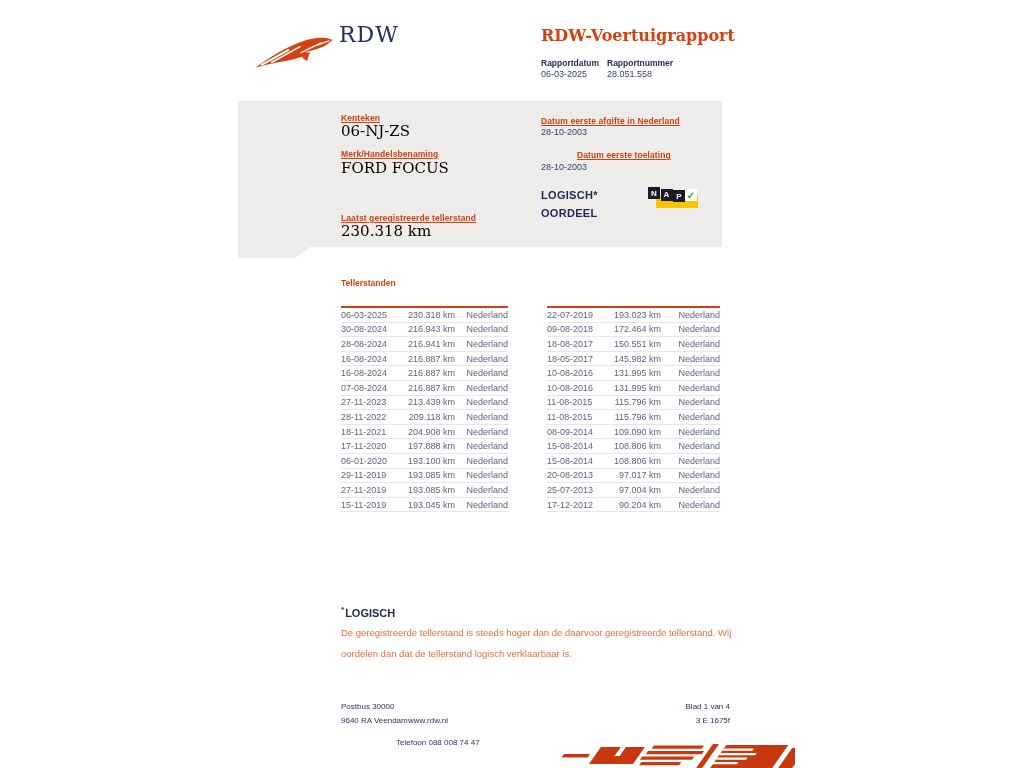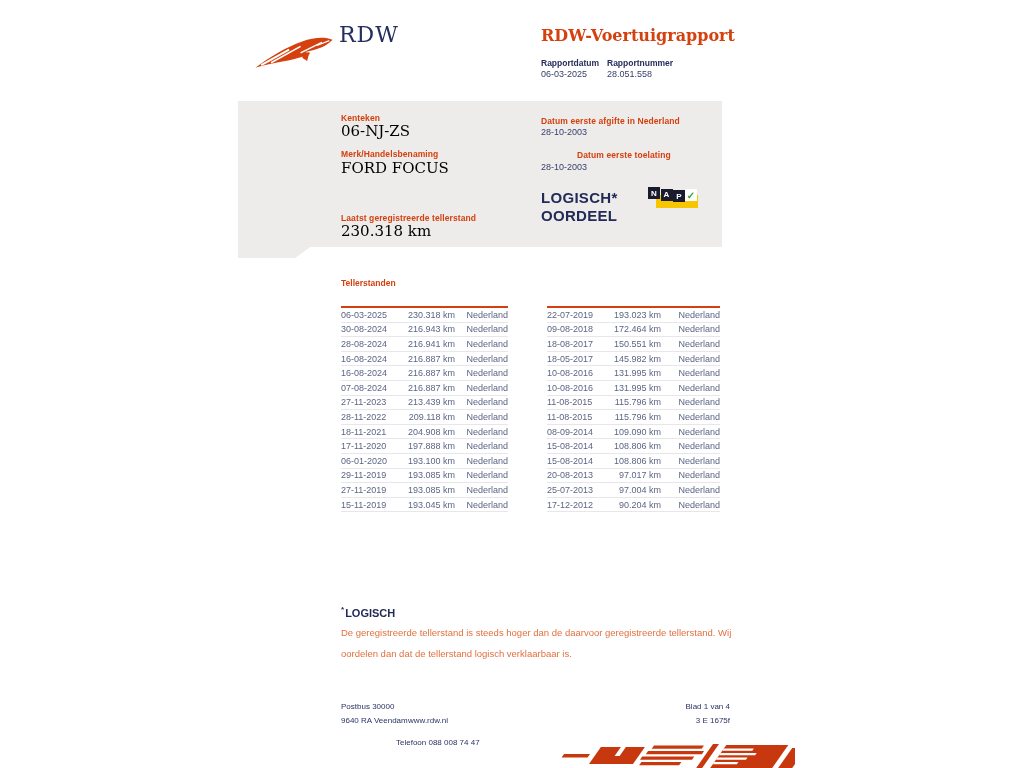--- a/index.html
+++ b/index.html
@@ -9,24 +9,24 @@
   
   .logo-wrap { position:absolute; left:253px; top:25px; width:82px; height:46px; }
   .rdw-wordmark { position:absolute; left:339px; top:22px; font-family:"DejaVu Serif", serif; font-size:22px; color:#25305E; letter-spacing:1px; }
   .doc-title { position:absolute; left:541px; top:26px; font-family:"DejaVu Serif", serif; font-weight:bold; font-size:16px; color:#D4400E; }
   .meta-label { position:absolute; font-size:8.5px; font-weight:bold; color:#252D5C; }
   .meta-value { position:absolute; font-size:9px; color:#39406B; }
 
   
   .panel { position:absolute; left:238px; top:101px; width:484px; height:157px; background:#EEECEA;
            clip-path: polygon(0% 0%, 100% 0%, 100% 93%, 14.9% 93%, 11.8% 100%, 0% 100%); }
-  .lbl { position:absolute; font-size:8.5px; font-weight:bold; color:#D4400E; letter-spacing:.1px; }
+  .lbl { position:absolute; font-size:8.5px; font-weight:bold; color:#D4400E; letter-spacing:.1px;text-decoration:underline; }
   .val-serif { position:absolute; font-family:"DejaVu Serif", serif; font-size:15px; color:#000000; }
   .val-small { position:absolute; font-size:9px; color:#39406B; }
-  .oordeel { position:absolute; font-size:15px; font-weight:bold; color:#222A58; letter-spacing:.3px; }
+  .oordeel { position:absolute; font-size:11px; font-weight:bold; color:#222A58; letter-spacing:.3px; }
 
   
   .nap { position:absolute; left:410px; top:84px; width:52px; height:26px; }
   .nap-yellow { position:absolute; left:8px; top:10px; width:42px; height:13px; background:#F7C600; }
   .nap-sq { position:absolute; width:12px; height:12px; background:#1B1B2E; color:#ffffff; font-size:8px; font-weight:bold; display:flex; align-items:center; justify-content:center; }
   .nap-check { position:absolute; left:37px; top:4px; width:12px; height:12px; background:#ffffff; color:#2FA52F; font-size:10px; font-weight:bold; display:flex; align-items:center; justify-content:center; }
 
   
   .tbl-title { position:absolute; left:341px; top:278px; font-size:8.5px; font-weight:bold; color:#D4400E; }
   .vtable { position:absolute; top:291px; font-size:9px; }

